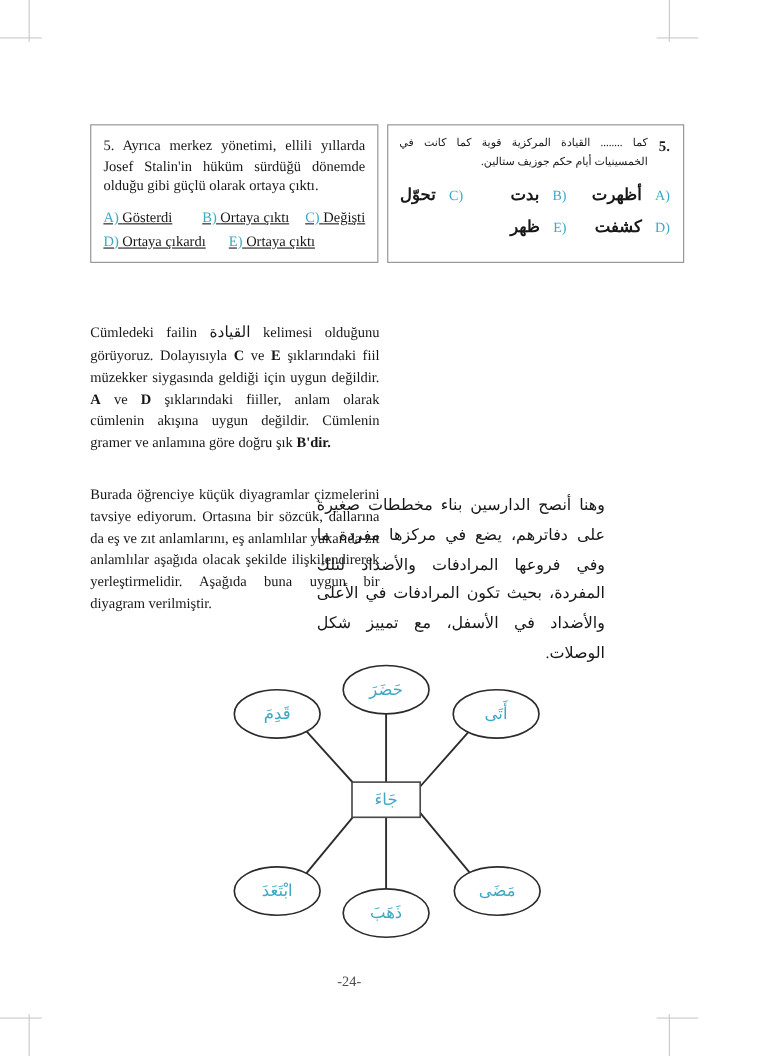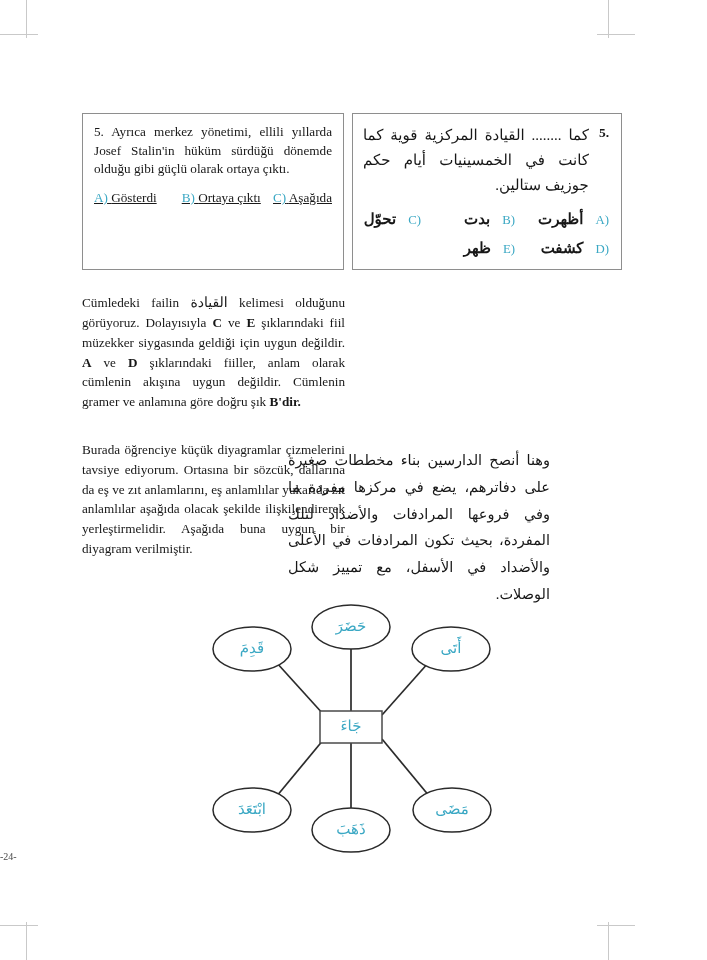--- a/index.html
+++ b/index.html
@@ -94,21 +94,21 @@
   }
   .ar-num {
     font-family: "Liberation Serif", serif;
     font-weight: 700;
     font-size: 13.5px;
     direction: ltr;
     padding-top: 2px;
     flex: 0 0 auto;
   }
   .ar-stem {
-    font-size: 15px;
+    font-size: 10px;
     line-height: 1.65;
     text-align: justify;
     flex: 1 1 auto;
     color: #171717;
   }
   .ar-opts { margin-top: 10px; }
   .ar-opt-line {
     display: flex;
     flex-direction: row;
     font-size: 15px;
@@ -181,22 +181,23 @@
     dominant-baseline: middle;
     direction: rtl;
   }
   .center-text { font-size: 15px; }
 
   
   .page-num {
     position: absolute;
     left: 0;
     right: 0;
-    top: 851px;
-    font-size: 10px;
+    top: 884px;
+    text-align: center;
+    font-size: 13px;
     color: #4a4a4a;
     font-family: "Liberation Serif", serif;
   }
 </style>
 </head>
 <body>
 
 <div class="page">
 
   <div class="crop v tl-v"></div>
@@ -209,21 +210,25 @@
   <div class="crop h br-h"></div>
 
   <div class="qrow">
 
     <div class="qbox tr-box">
       <p class="q-stem">5. Ayrıca merkez yönetimi, ellili yıllarda Josef Stalin'in hüküm sürdüğü dönemde olduğu gibi güçlü olarak ortaya çıktı.</p>
       <div class="tr-opts">
         <div class="opt-line">
           <span class="opt"><span class="opt-letter">A)</span> <span class="opt-text">Gösterdi</span></span>
           <span class="opt"><span class="opt-letter">B)</span> <span class="opt-text">Ortaya çıktı</span></span>
-          <span class="opt"><span class="opt-letter">C)</span> <span class="opt-text">Aşağıda</span></span>
+          <span class="opt"><span class="opt-letter">C)</span> <span class="opt-text">Değişti</span></span>
+        </div>
+        <div class="opt-line">
+          <span class="opt"><span class="opt-letter">D)</span> <span class="opt-text">Ortaya çıkardı</span></span>
+          <span class="opt"><span class="opt-letter">E)</span> <span class="opt-text">Ortaya çıktı</span></span>
         </div>
       </div>
     </div>
 
     <div class="qbox ar-box">
       <div class="ar-head">
         <span class="ar-num">5.</span>
         <span class="ar-stem">كما ........ القيادة المركزية قوية كما كانت في الخمسينيات أيام حكم جوزيف ستالين.</span>
       </div>
       <div class="ar-opts">

